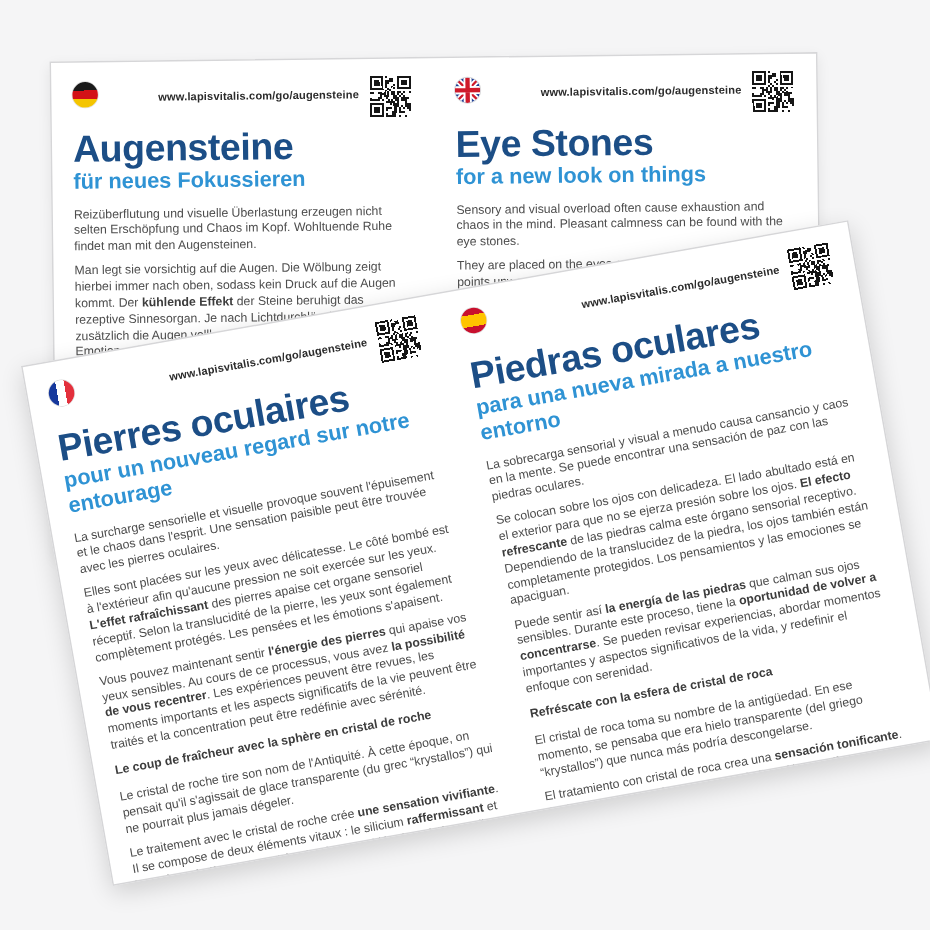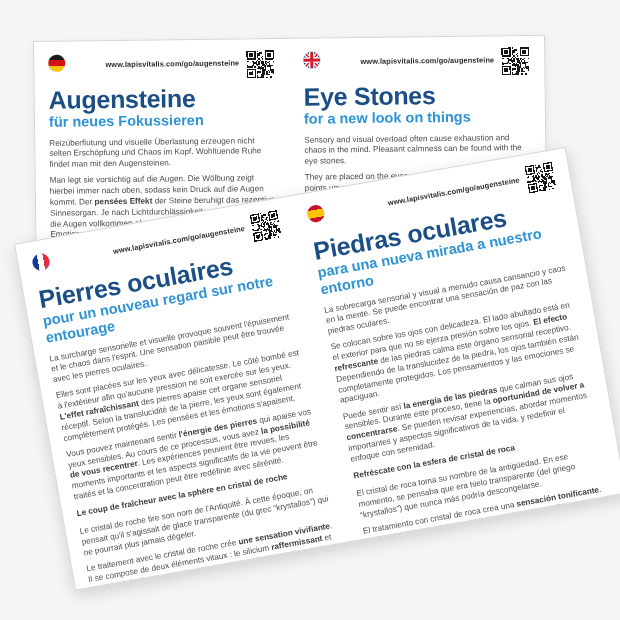--- a/index.html
+++ b/index.html
@@ -176,21 +176,21 @@
                 <rect x="15" y="20" width="1" height="1" fill="#161616"></rect>
                 <rect x="18" y="20" width="1" height="1" fill="#161616"></rect>
               </svg>
             </span>
         </span>
       </div>
       <div class="title">Augensteine</div>
       <div class="subtitle">für neues Fokussieren</div>
       <div class="body">
           <p class="para">Reizüberflutung und visuelle Überlastung erzeugen nicht selten Erschöpfung und Chaos im Kopf. Wohltuende Ruhe findet man mit den Augensteinen.</p>
-          <p class="para">Man legt sie vorsichtig auf die Augen. Die Wölbung zeigt hierbei immer nach oben, sodass kein Druck auf die Augen kommt. Der <b>pensées Effekt</b> der Steine beruhigt das rezeptive Sinnesorgan. Je nach Lichtdurchlässigkeit werden zusätzlich die Augen vollkommen abgeschirmt. Gedanken und Emotionen kommen zur Ruhe.</p>
+          <p class="para">Man legt sie vorsichtig auf die Augen. Die Wölbung zeigt hierbei immer nach oben, sodass kein Druck auf die Augen kommt. Der <b>kühlende Effekt</b> der Steine beruhigt das rezeptive Sinnesorgan. Je nach Lichtdurchlässigkeit werden zusätzlich die Augen vollkommen abgeschirmt. Gedanken und Emotionen kommen zur Ruhe.</p>
           <p class="para">Jetzt spürt man die <b>Energie der Steine</b>, welche unsere sensiblen Augen positiv anspricht und beruhigt. Währen dieses Prozesses hat man die Möglichkeit sich selbst wieder zu <b>zentrieren</b>. Erlebtes kann Revue passieren, wichtige und bedeutende Aspekte verarbeitet und mit Ruhe der Fokus neu gesetzt werden.</p>
         </div>
       <div class="s-head">Der Frische-Kick mit der Bergkristallkugel</div>
       <div class="body"></div>
     </div>
 
     <div class="panel">
       <div class="hdr">
         <span class="flag flag-uk">
             <svg viewBox="0 0 20 20">

